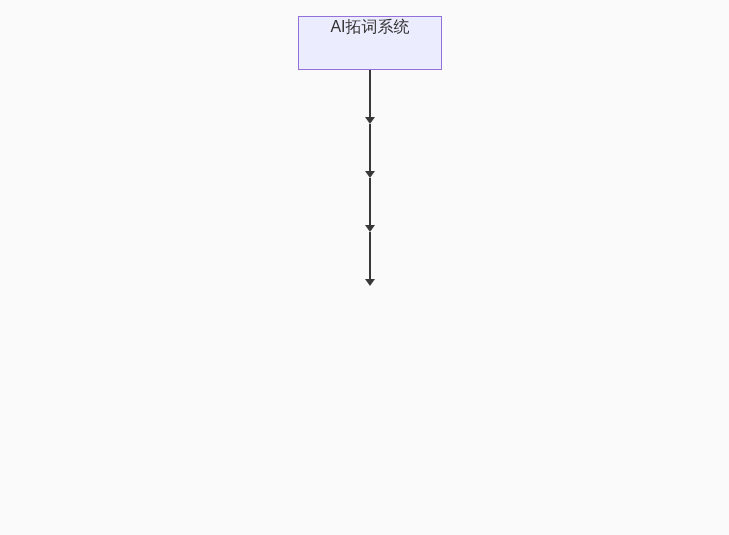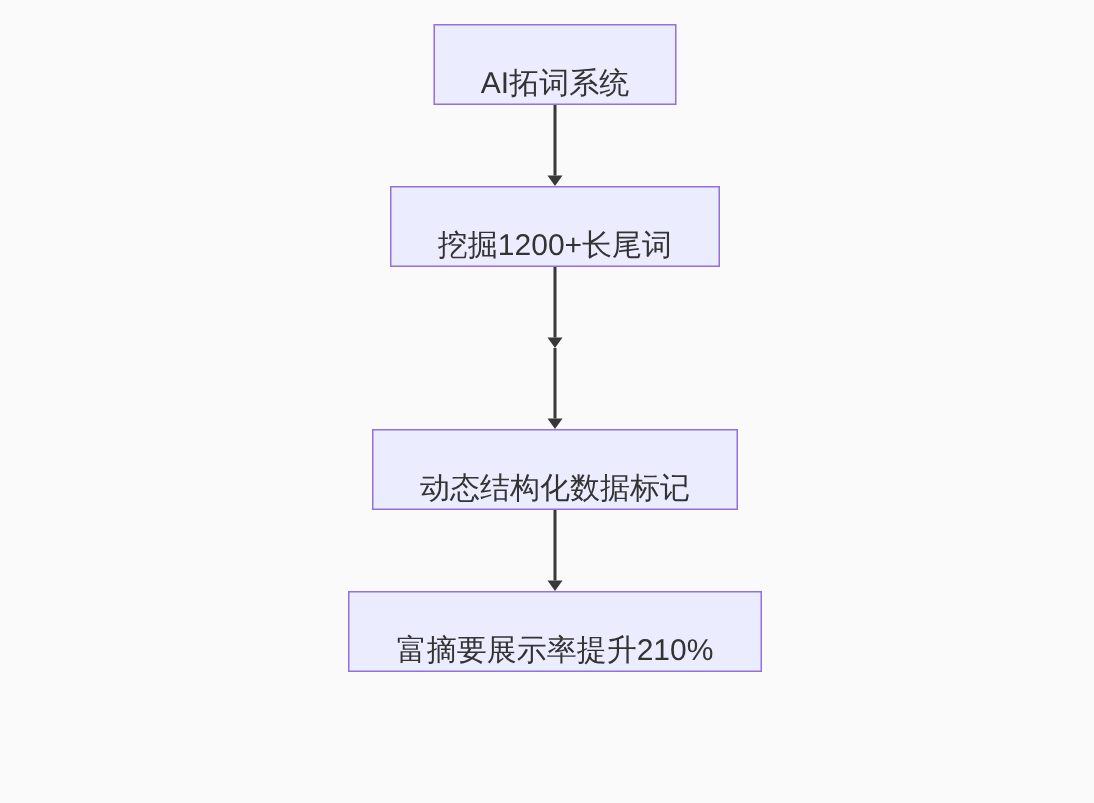--- a/index.html
+++ b/index.html
@@ -25,26 +25,26 @@
     left:170px;
     width:400px;
     display:flex;
     flex-direction:column;
     align-items:center;
   }
   .node{
     height:54px;
     padding:0 31px;
     display:flex;
-    align-items:flex-end;
+    align-items:flex-start;
     justify-content:center;
     background:var(--node-fill);
     border:1px solid var(--node-border);
     color:var(--text-color);
-    font-size:20px;
+    font-size:16px;
     white-space:nowrap;
   }
   .edge{
     display:flex;
     flex-direction:column;
     align-items:center;
     height:54px;
   }
   .edge .shaft{
     width:2px;
@@ -66,42 +66,33 @@
 
     <div class="node">
       <span>AI拓词系统</span>
     </div>
 
     <div class="edge">
       <div class="shaft"></div>
       <div class="head"></div>
     </div>
 
-    <div class="node">
-      <span>挖掘1200+长尾词</span>
-    </div>
 
     <div class="edge">
       <div class="shaft"></div>
       <div class="head"></div>
     </div>
 
 
     <div class="edge">
       <div class="shaft"></div>
       <div class="head"></div>
     </div>
 
-    <div class="node">
-      <span>动态结构化数据标记</span>
-    </div>
 
     <div class="edge">
       <div class="shaft"></div>
       <div class="head"></div>
     </div>
 
-    <div class="node">
-      <span>富摘要展示率提升210%</span>
-    </div>
 
   </div>
 </div>
 
 </body></html>

